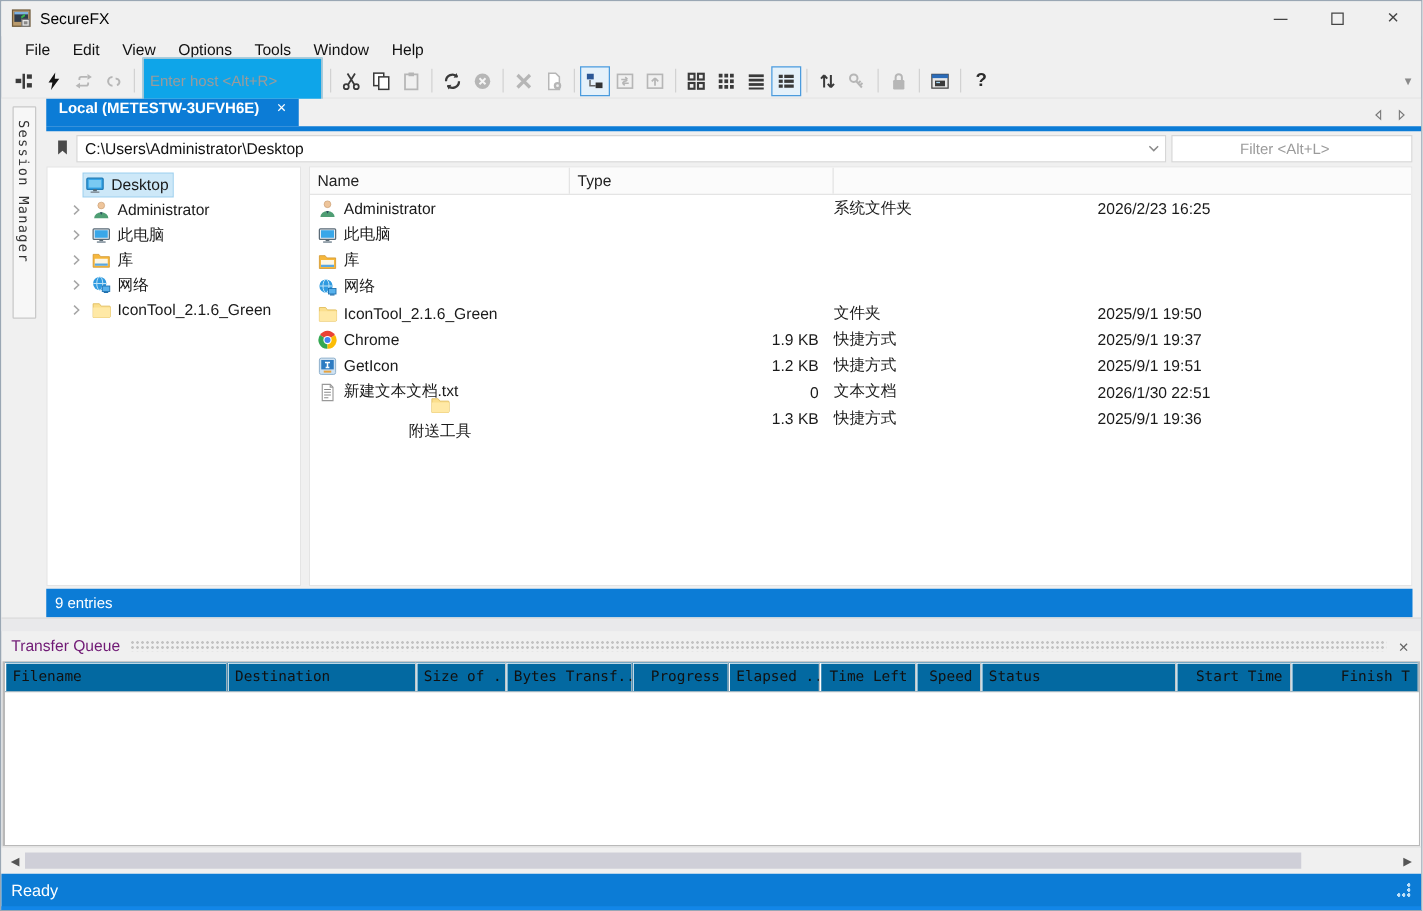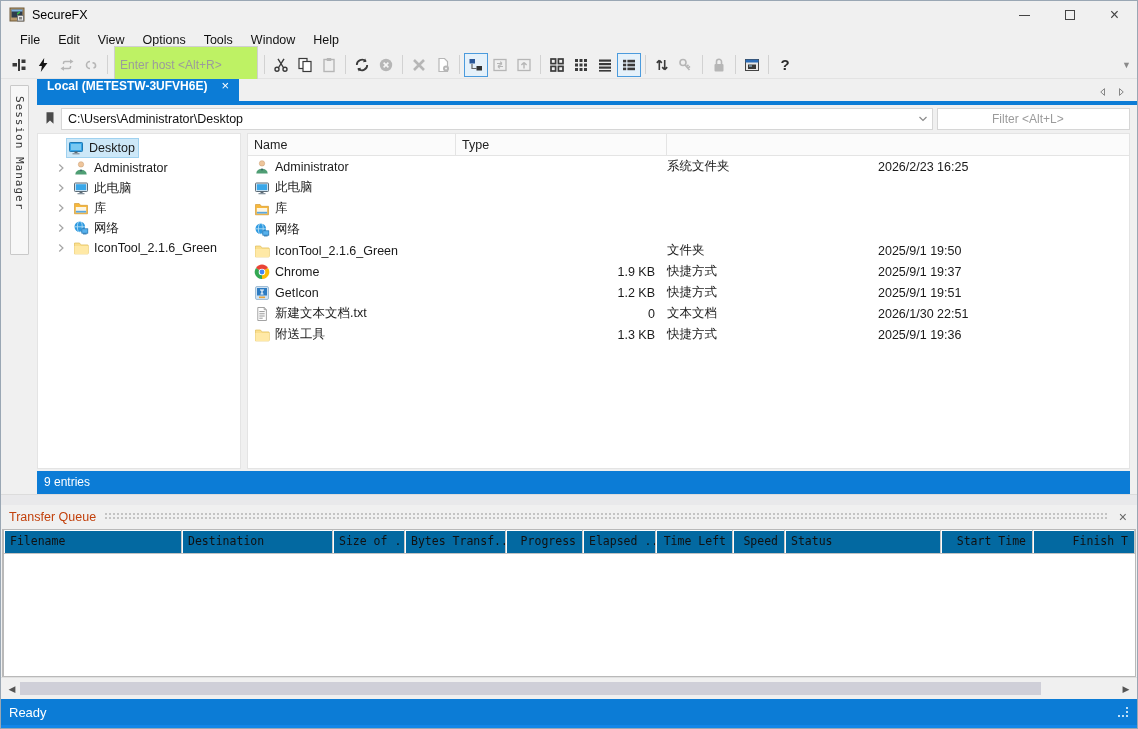--- a/index.html
+++ b/index.html
@@ -24,21 +24,21 @@
   
   .menubar { height:22px; display:flex; align-items:center; padding-left:10px; flex:0 0 auto; }
   .menu-item { padding:2px 9px; font-size:12.5px; color:#111; }
   
   .toolbar { height:28px; display:flex; align-items:center; padding:0 4px 0 6px; flex:0 0 auto; border-bottom:1px solid #e3e3e3; }
   .tbtn { height:24px; min-width:24px; display:flex; align-items:center; justify-content:center; background:transparent; border:1px solid transparent; color:#3a3a3a; }
   .tbtn.disabled { color:#b6b6b6; }
   .tbtn.active { border:1px solid #4b9bdd; background:#e5f1fa; }
   .tbtn svg { width:16px; height:16px; display:block; }
   .tsep { width:1px; height:19px; background:#d2d2d2; margin:0 4px; flex:0 0 auto; }
-  .hostin { width:144px; height:37px; border:1px solid #cfcfcf; background:#bef264; padding:0 5px; font-size:12px; color:#222; margin:0 2px; font-family:"Liberation Sans",sans-serif; }
+  .hostin { width:144px; height:37px; border:1px solid #cfcfcf; background:#0ea5e9; padding:0 5px; font-size:12px; color:#222; margin:0 2px; font-family:"Liberation Sans",sans-serif; }
   .hostin::placeholder { color:#9b9b9b; }
   .tb-overflow { margin-left:auto; color:#8a8a8a; font-size:9px; padding-right:2px; }
   .help-q { font-size:15px; font-weight:bold; color:#2b2b2b; }
   
   .main-wrap { flex:1 1 auto; display:flex; min-height:0; }
   .side-strip { width:36px; flex:0 0 auto; background:#f0f0f0; padding-top:6px; display:flex; flex-direction:column; align-items:center; }
   .vtab { writing-mode:vertical-rl; font-family:"DejaVu Sans Mono", monospace; font-size:11px; color:#333;
           background:#f7f7f7; border:1px solid #c9c9c9; border-radius:1px; padding:10px 2px; height:170px; letter-spacing:1px; }
   .main-col { flex:1 1 auto; display:flex; flex-direction:column; min-width:0; }
   
@@ -74,21 +74,21 @@
   .fl-rows { flex:1 1 auto; overflow:hidden; }
   .fl-row { display:flex; height:21px; align-items:center; }
   .fl-cell { padding:0 6px; font-size:12.5px; white-space:nowrap; overflow:hidden; flex:0 0 auto; display:flex; align-items:center; gap:5px; }
   .al-r { justify-content:flex-end; }
   
   .entries-bar { height:23px; margin:2px 7px 0 0; background:var(--accent); color:#fff; display:flex; align-items:center; padding-left:7px; font-size:12px; flex:0 0 auto; }
   
   .splitter { height:11px; background:#e9e9eb; border-top:1px solid #dcdcdc; flex:0 0 auto; }
   
   .tq-titlebar { height:24px; display:flex; align-items:center; padding:0 8px; gap:8px; flex:0 0 auto; }
-  .tq-title { font-size:12.5px; color:#c2410c; white-space:nowrap; }
+  .tq-title { font-size:12.5px; color:#701a75; white-space:nowrap; }
   .tq-grip { flex:1 1 auto; height:9px; background-image:radial-gradient(#c3c3c3 1px, transparent 1.2px); background-size:4px 4px; }
   .tq-close { color:#666; font-size:14px; line-height:1; padding:0 2px; }
   .tq-table { flex:1 1 auto; display:flex; flex-direction:column; border:1px solid #b9b9b9; border-left-width:2px; margin:0 1px; min-height:0; background:#fff; }
   .tq-header { display:flex; height:24px; flex:0 0 auto; background:#f3f3f3; border-bottom:1px solid #c2c2c2; }
   .tq-hcell { border-right:1px solid #c6c6c6; background:#0369a1; box-shadow:inset 1px 1px 0 #fdfdfd; display:flex; align-items:center; padding:0 6px; font-family:"DejaVu Sans Mono", monospace; font-size:11.5px; color:#111; flex:0 0 auto; white-space:nowrap; overflow:hidden; }
   .tq-body { flex:1 1 auto; background:#fff; }
   
   .hscroll { height:22px; display:flex; align-items:center; background:#f0f0f0; border-top:1px solid #e0e0e0; padding:0 3px; flex:0 0 auto; }
   .scr-arrow { width:16px; height:16px; display:flex; align-items:center; justify-content:center; color:#555; font-size:9px; }
   .scr-track { flex:1 1 auto; height:14px; display:flex; align-items:center; }
@@ -642,21 +642,21 @@
                       </g>
                     </svg>
                   </span>
                   <span>新建文本文档.txt</span>
                 </span>
                 <span class="fl-cell al-r" style="width: 205px;">0</span>
                 <span class="fl-cell" style="width: 211px;">文本文档</span>
                 <span class="fl-cell" style="width: 210px;">2026/1/30 22:51</span>
               </div>
               <div class="fl-row">
-                <span class="fl-cell" style="width: 208px;">
+                <span class="fl-cell" style="width: 208px; flex-direction: column;">
                   <span class="icw">
                     <svg viewBox="0 0 16 16">
                       <path d="M1.5 3 h5 l1.4 1.9 h6.6 a.8 .8 0 0 1 .8 .8 V13 a.9 .9 0 0 1 -.9 .9 H1.5 Z" fill="#fbdf8d" stroke="#e0bd5a" stroke-width="0.7"></path>
                       <path d="M1.5 6 H15.3 V13 a.9 .9 0 0 1 -.9 .9 H1.5 Z" fill="#ffe9a6"></path>
                     </svg>
                   </span>
                   <span>附送工具</span>
                 </span>
                 <span class="fl-cell al-r" style="width: 205px;">1.3 KB</span>
                 <span class="fl-cell" style="width: 211px;">快捷方式</span>

